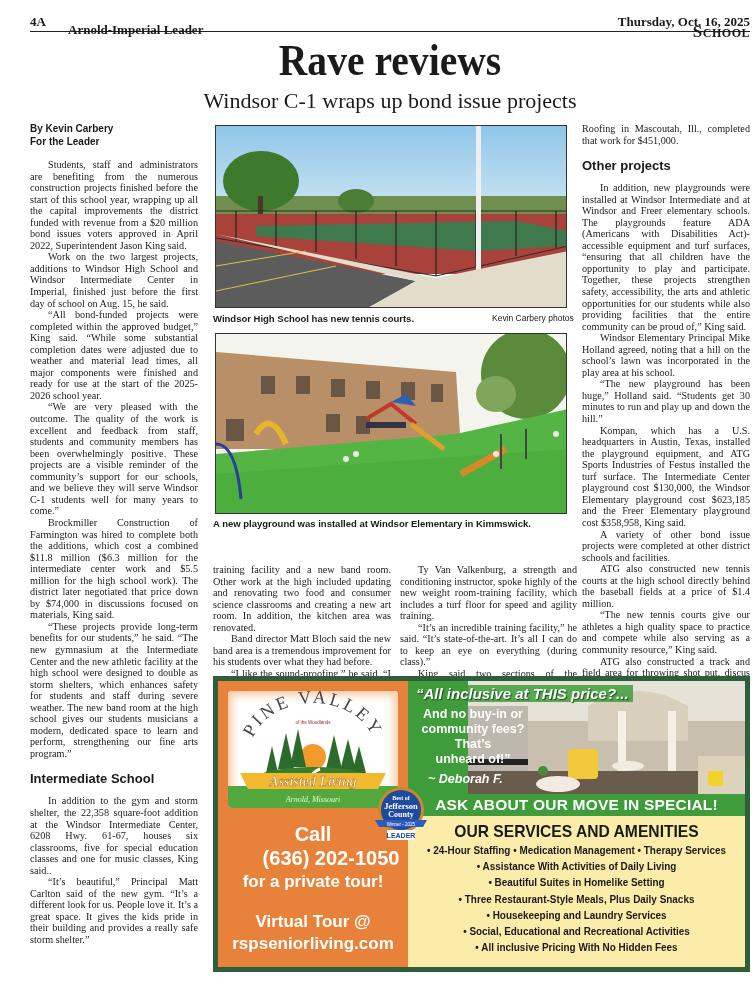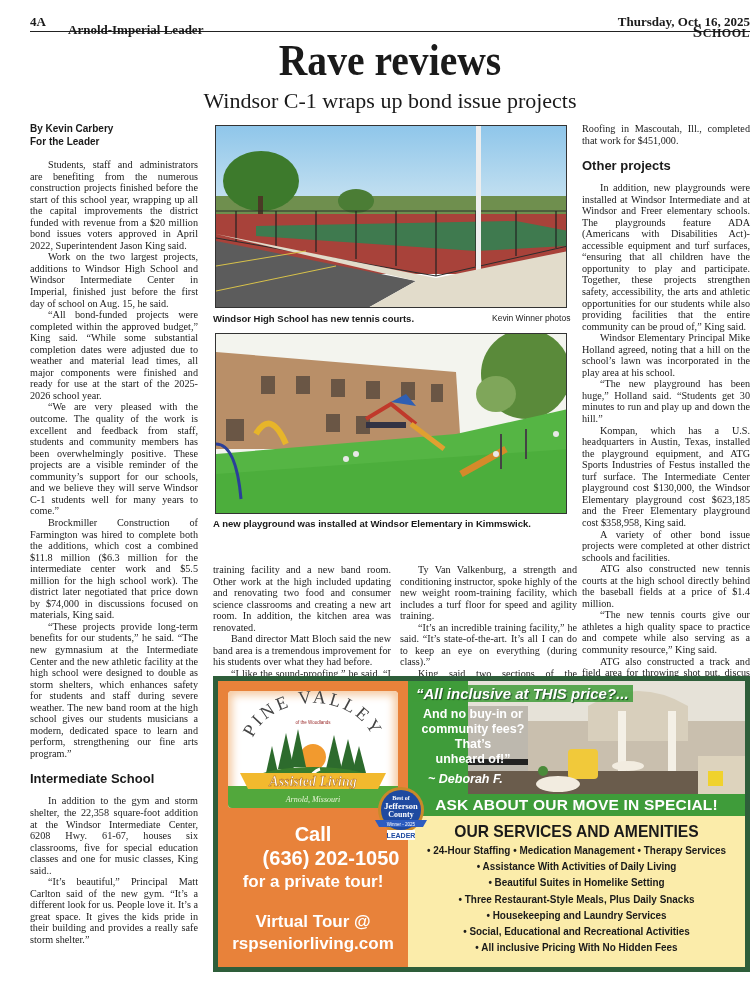--- a/index.html
+++ b/index.html
@@ -112,21 +112,21 @@
     <rect x="260" y="0" width="5" height="150" fill="#eeeeee"></rect>
     <polygon points="0,115 0,183 150,183 200,155" fill="#5c5c5c"></polygon>
     <polygon points="0,108 200,155 150,183 352,183 352,125 220,152" fill="#e2dccb"></polygon>
     <g stroke="#d8c24a" stroke-width="1">
         <line x1="0" y1="140" x2="90" y2="125"></line>
         <line x1="0" y1="165" x2="120" y2="140"></line>
       </g>
   </svg>
 </div>
 <div class="caption" style="left:213px; top:313px;">Windsor High School has new tennis courts.</div>
-<div class="credit" style="left:492px; top:313px;">Kevin Winner photos</div>
+<div class="credit" style="left:492px; top:313px;">Kevin Carbery photos</div>
 
 <div class="photo photo2">
   <svg width="352" height="181" viewBox="0 0 352 181">
     <rect width="352" height="181" fill="#f3f4ee"></rect>
     <polygon points="0,18 240,38 245,115 0,115" fill="#b98f68"></polygon>
     <g fill="#6a5645">
       <rect x="45" y="42" width="14" height="18"></rect>
         <rect x="80" y="42" width="14" height="18"></rect>
       <rect x="115" y="45" width="14" height="18"></rect>
         <rect x="150" y="47" width="14" height="18"></rect>

